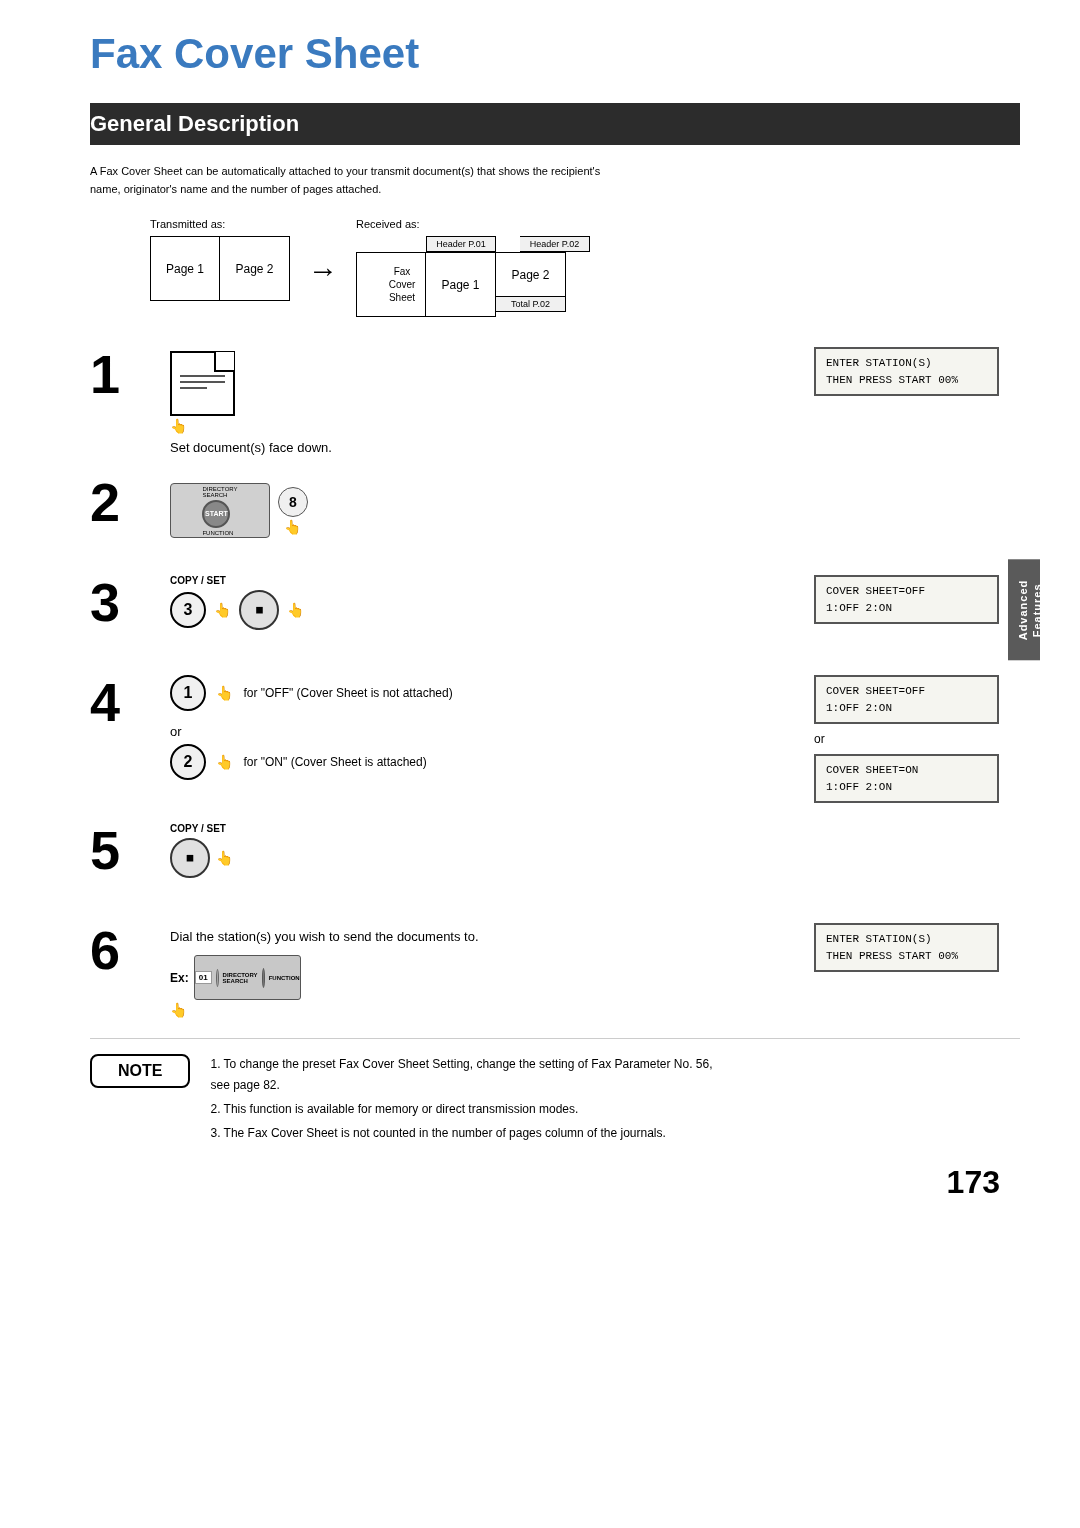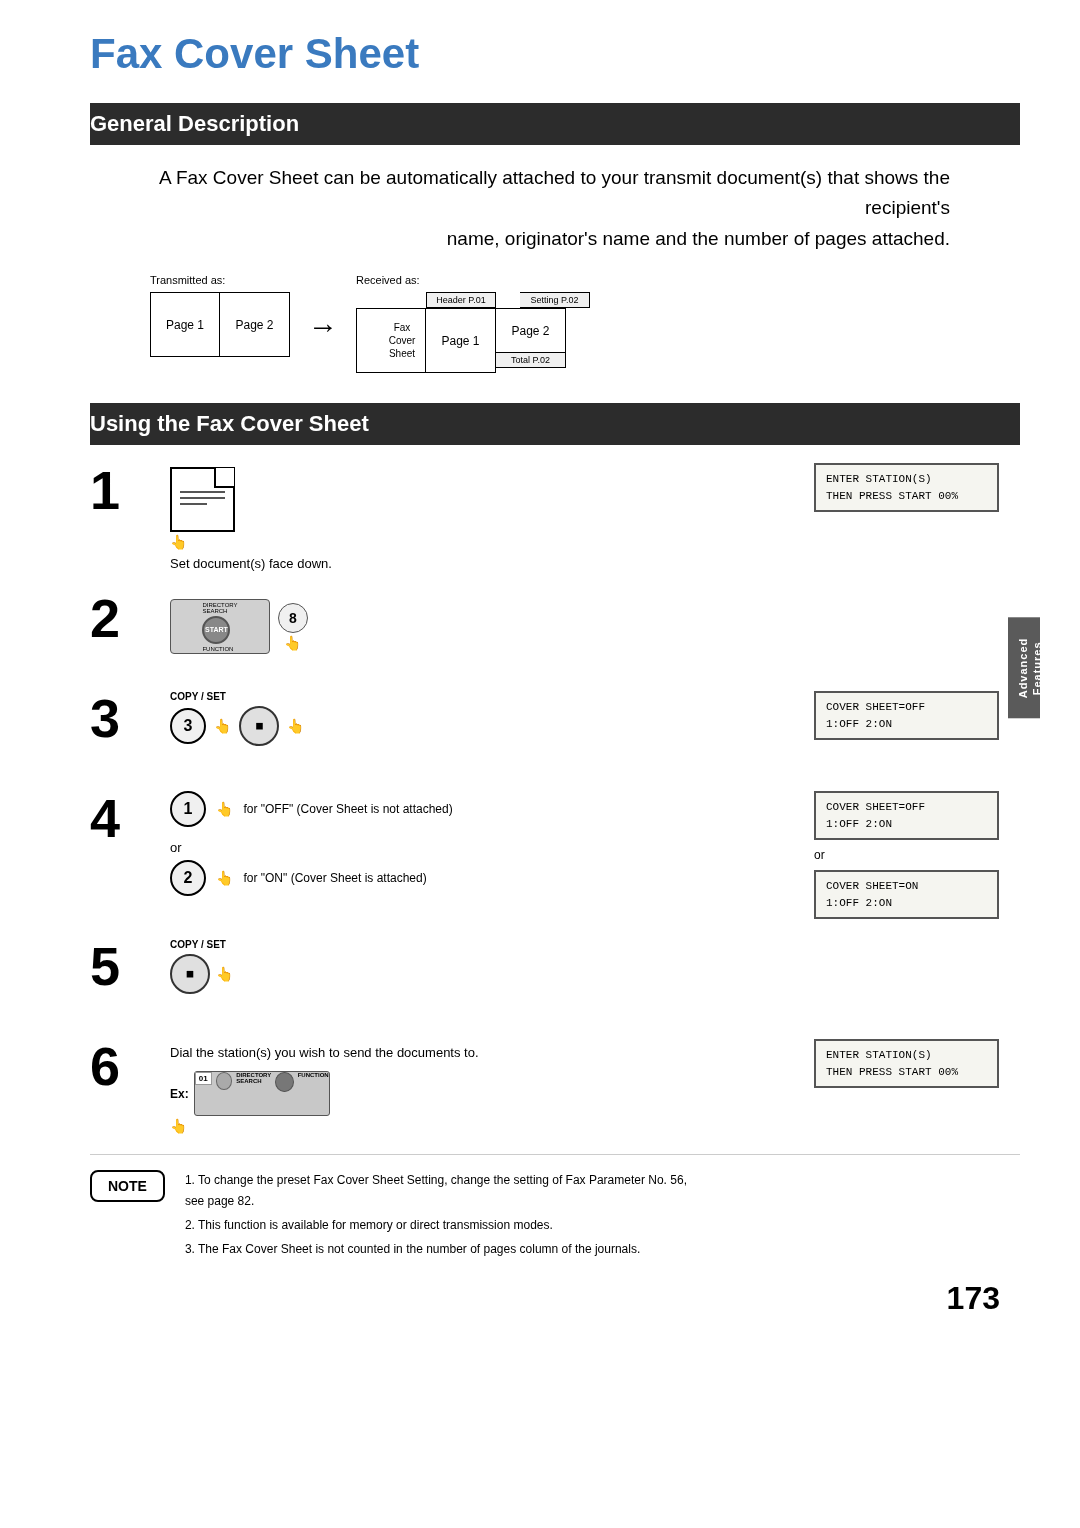--- a/index.html
+++ b/index.html
@@ -34,25 +34,24 @@
       background: #2c2c2c;
       color: #fff;
       font-size: 22px;
       font-weight: bold;
       padding: 8px 0;
       margin-bottom: 18px;
     }
 
     
     .description-text {
-      font-size: 19px;
+      font-size: 11px;
       line-height: 1.6;
       margin-bottom: 20px;
       max-width: 860px;
-      text-align: right;
     }
 
     
     .diagram-area {
       display: flex;
       align-items: flex-start;
       margin: 20px 0 30px 60px;
       gap: 0;
     }
 
@@ -275,22 +274,22 @@
       align-items: flex-start;
       gap: 20px;
       border-top: 1px solid #ccc;
       padding-top: 15px;
       margin-top: 10px;
     }
 
     .note-box {
       border: 2px solid #000;
       border-radius: 8px;
-      padding: 6px 16px;
-      font-size: 14px;
+      padding: 6px 26px;
+      font-size: 16px;
       font-weight: bold;
       white-space: nowrap;
       height: fit-content;
     }
 
     .note-content {
       font-size: 12px;
       line-height: 1.7;
     }
 
@@ -379,27 +378,27 @@
     .ex-panel {
       display: flex;
       align-items: center;
       gap: 5px;
       font-size: 12px;
       font-weight: bold;
       margin-top: 5px;
     }
 
     .ex-small-panel {
-      width: 136px;
+      width: 107px;
       height: 45px;
       border: 1.5px solid #555;
       border-radius: 3px;
       background: #c8c8c8;
       display: flex;
-      align-items: flex-start;
+      align-items: center;
       justify-content: center;
       gap: 4px;
     }
   </style>
 </head>
 <body>
 
 <div class="page-container">
 
   <h1 class="page-title">Fax Cover Sheet</h1>
@@ -422,39 +421,38 @@
     <div class="arrow-area">
       <span style="font-size:30px; font-weight:bold;">→</span>
     </div>
 
     <div class="diagram-col">
       <div class="diagram-label">Received as:</div>
       <div>
 
         <div style="display:flex; margin-left:70px;gap:24px;">
           <div class="header-box">Header P.01</div>
-          <div class="header-box" style="border-left:none;">Setting P.02</div>
+          <div class="header-box" style="border-left:none;">Header P.02</div>
         </div>
 
         <div style="display:flex;">
           <div class="fax-cover-box" style="white-space:pre-line; font-size:10px; text-align:center; line-height:1.3;padding-left:22px;">Fax
 Cover
 Sheet</div>
           <div class="received-page-box">Page 1</div>
 
           <div style="display:flex; flex-direction:column; border-left:none;">
             <div style="border:1.5px solid #000; border-left:none; width:70px; height:45px; display:flex; align-items:center; justify-content:center; font-size:12px;">Page 2</div>
             <div class="total-box">Total P.02</div>
           </div>
         </div>
       </div>
     </div>
   </div>
 
-  <div class="section-header">Using the Fax Cover Sheet</div>
 
 
   <div class="steps-container">
 
     <div class="step-row step-flex">
       <div class="step-left" style="display:flex; align-items:flex-start; gap:10px;">
         <span class="step-number">1</span>
         <div style="display:flex; flex-direction:column; justify-content:flex-start;">
 
           <div class="doc-icon" style="margin-top:4px;">

